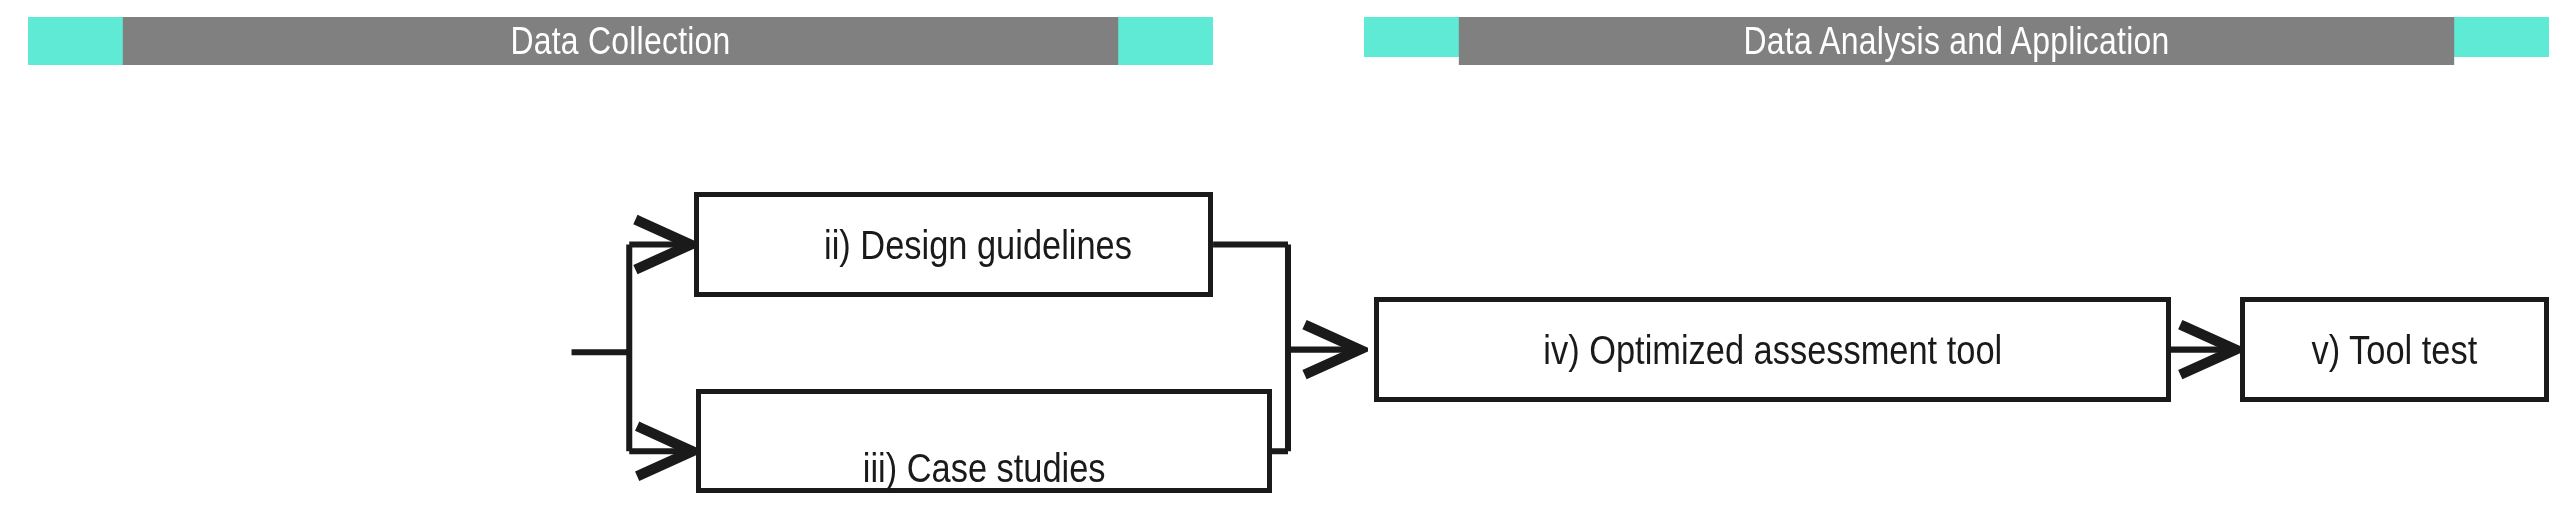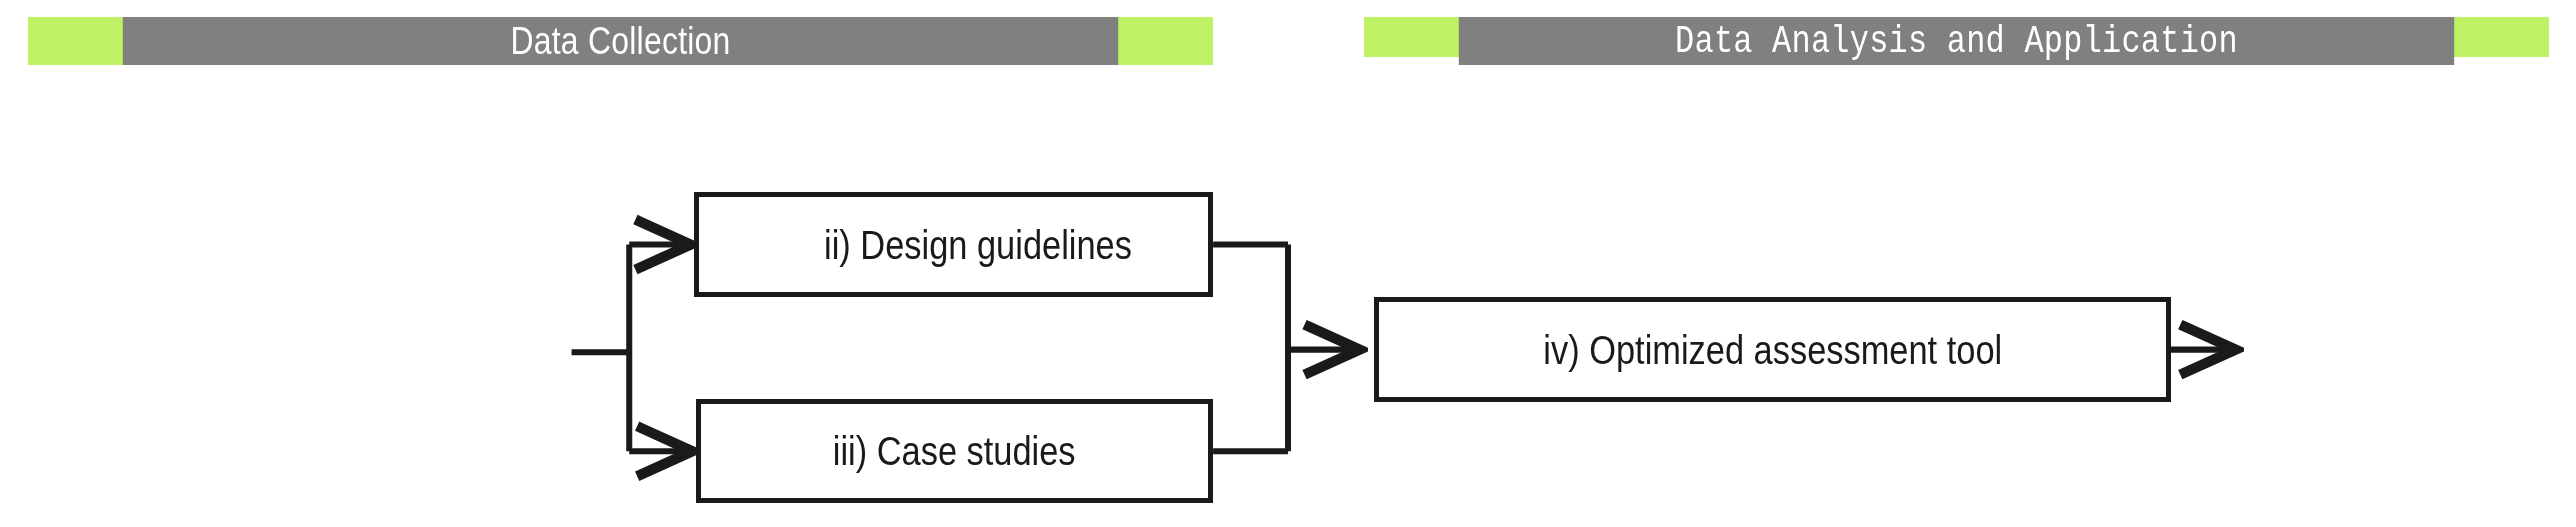--- a/index.html
+++ b/index.html
@@ -20,21 +20,21 @@
     display:flex;
     align-items:center;
     justify-content:center;
     font-size:38px;
     font-weight:400;
     letter-spacing:0.3px;
     transform:scaleX(0.84);
     transform-origin:center center;
     white-space:nowrap;
   }
-  .banner-wrap{position:absolute;background:#bef264;}
+  .banner-wrap{position:absolute;background:#5eead4;}
 
   
   .node{
     position:absolute;
     background:#ffffff;
     border:5.2px solid #1a1a1a;
     box-sizing:border-box;
     display:flex;
     align-items:center;
     justify-content:center;
@@ -54,21 +54,21 @@
 </style>
 </head>
 <body>
 
 <div id="stage">
 
   <div class="banner-wrap" style="left:28.4px;top:17px;width:1185px;height:48px;">
     <div class="banner" style="left:0;top:0;width:1185px;height:48px;">Data Collection</div>
   </div>
 
-  <div class="banner-wrap" style="left:1364px;top:17px;width:1185px;height:40px;font-family:Liberation Mono, monospace;">
+  <div class="banner-wrap" style="left:1364px;top:17px;width:1185px;height:40px;">
     <div class="banner" style="left:0;top:0;width:1185px;height:48px;">Data Analysis and Application</div>
   </div>
 
   <svg id="wires" viewBox="0 0 2990 612" xmlns="http://www.w3.org/2000/svg">
     <defs>
       <marker id="arrowhead" markerWidth="11" markerHeight="11" refX="9.4" refY="5" orient="auto" markerUnits="strokeWidth">
         <path d="M 1.2 1.2 L 9.6 5 L 1.2 8.8" fill="none" stroke="#1a1a1a" stroke-width="1.7" stroke-linecap="square" stroke-linejoin="miter"></path>
       </marker>
     </defs>
 
@@ -101,23 +101,26 @@
     <g>
       <path d="M 2508 406 L 2594 406" fill="none" stroke="#1a1a1a" stroke-width="7" marker-end="url(#arrowhead)"></path>
     </g>
   </svg>
 
 
   <div class="node" style="left:694px;top:192px;width:519px;height:105px;padding-left:48px;">
     <span class="node-label">ii) Design guidelines</span>
   </div>
 
-  <div class="node" style="left:696px;top:399px;width:517px;height:104px;">
+  <div class="node" style="left:696px;top:389px;width:576px;height:104px;align-items:flex-end;">
     <span class="node-label">iii) Case studies</span>
   </div>
 
   <div class="node" style="left:1364px;top:297px;width:797px;height:105px;margin-left:10px;">
     <span class="node-label">iv) Optimized assessment tool</span>
   </div>
 
+  <div class="node" style="left:2240px;top:297px;width:309px;height:105px;">
+    <span class="node-label">v) Tool test</span>
+  </div>
 
 </div>
 
 
 </body></html>

